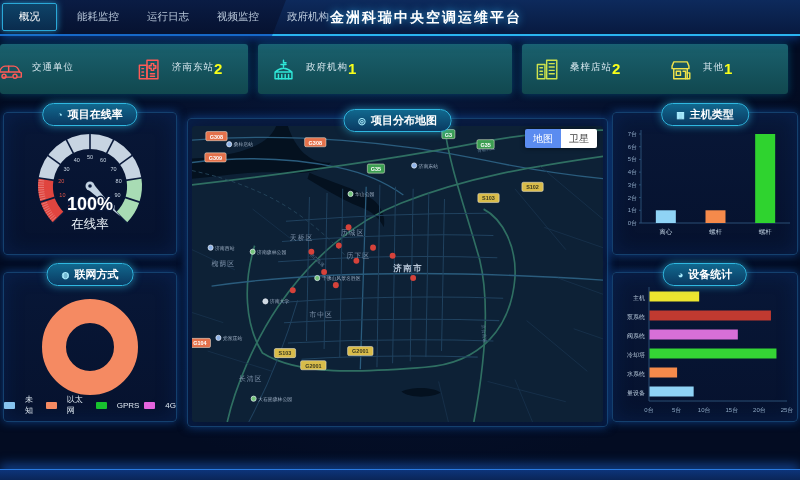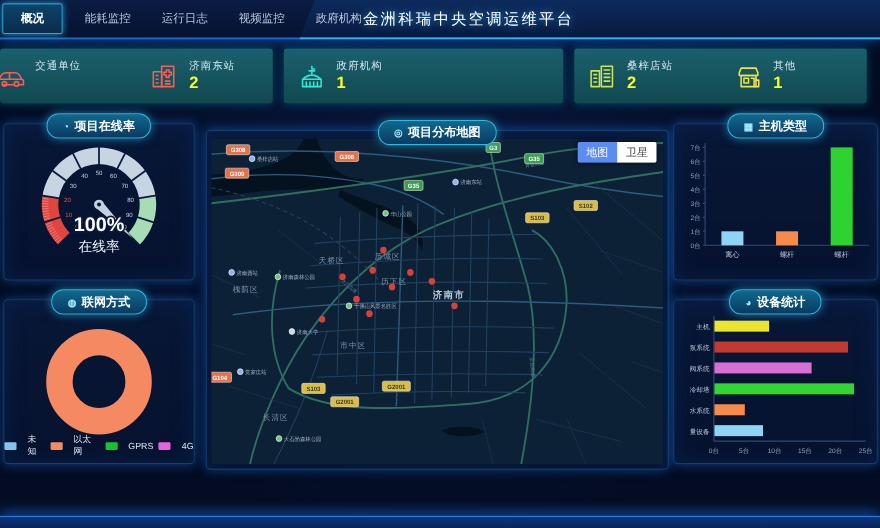--- a/index.html
+++ b/index.html
@@ -9,38 +9,38 @@
     font-family:"Liberation Sans", sans-serif;
   }
   
   .header{position:absolute;left:0;top:0;width:800px;height:34px;
     background:linear-gradient(180deg,#0a1c44,#061230);
     border-bottom:2px solid #1668c8;box-shadow:0 2px 10px rgba(20,100,220,.55);z-index:5}
   .title-sect{position:absolute;left:272px;top:0;right:0;height:34px;
     background:linear-gradient(180deg,#0d2a5c,#081a40);
     clip-path:polygon(14px 0,100% 0,100% 100%,0 100%);
     border-bottom:2px solid #2ab4f0}
-  .app-title{position:absolute;left:58px;top:9px;font-size:14px;font-weight:normal;color:#fff;
+  .app-title{position:absolute;left:58px;top:9px;font-size:14px;font-weight:bold;color:#fff;
     letter-spacing:2px;text-shadow:0 0 8px #2a9ad8;white-space:nowrap}
   .tabs{position:absolute;left:0;top:0;height:34px;display:flex;align-items:center}
   .tab{font-size:10.5px;color:#b9c8da;padding:0 14px;cursor:pointer;white-space:nowrap}
-  .tab.active{margin:3px 6px 3px 2px;padding:6px 16px;color:#fff;font-weight:bold;
+  .tab.active{margin:3px 6px 3px 2px;padding:6px 16px;color:#fff;font-weight:normal;
     background:linear-gradient(180deg,#0e4368,#0a2c4e);
     border:1px solid #2aa8d8;border-radius:2px;box-shadow:0 0 7px rgba(42,168,216,.8)}
   
   .card{position:absolute;top:44px;height:50px;border-radius:3px;display:flex;
     background:linear-gradient(180deg,#1a616e,#11484f);
     box-shadow:0 0 9px rgba(0,200,255,.28)}
   #card-1{left:0;width:248px}
   #card-2{left:258px;width:254px}
   #card-3{left:522px;width:266px}
   .stat{flex:1;display:flex;align-items:center;gap:9px;padding-left:12px}
   .stat svg{width:27px;height:27px;flex:none}
   #card-1 .stat:first-child svg{margin-left:-16px}
-  .stat .txt{display:flex;flex-direction:column}
+  .stat .txt{display:flex;flex-direction:row}
   .stat .lbl{font-size:9.5px;color:#d8e8ef;letter-spacing:1px;margin-bottom:1px}
   .stat .val{font-size:15px;font-weight:bold;color:#f8ff1a;min-height:16px;line-height:16px}
   
   .panel{position:absolute;border:1px solid #14406e;border-radius:4px;
     background:linear-gradient(180deg,#081737,#06122e);
     box-shadow:0 0 10px rgba(24,110,220,.5), inset 0 0 20px rgba(10,60,140,.28)}
   .pill{position:absolute;top:-10px;left:50%;transform:translateX(-50%);z-index:3;
     background:linear-gradient(180deg,#11688e,#0a3a62);
     border:1px solid #2fb8e0;border-radius:11px;padding:3px 14px;
     font-size:11px;font-weight:bold;color:#fff;white-space:nowrap;

